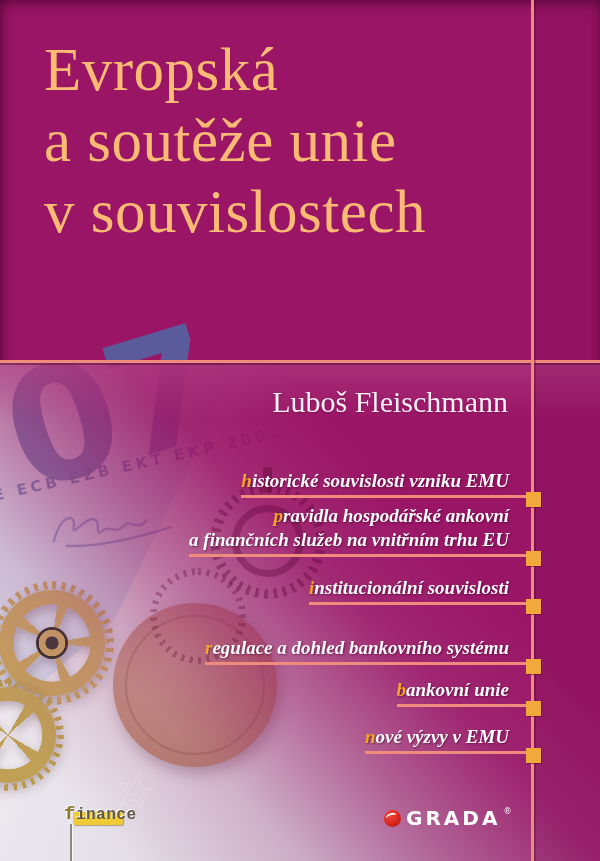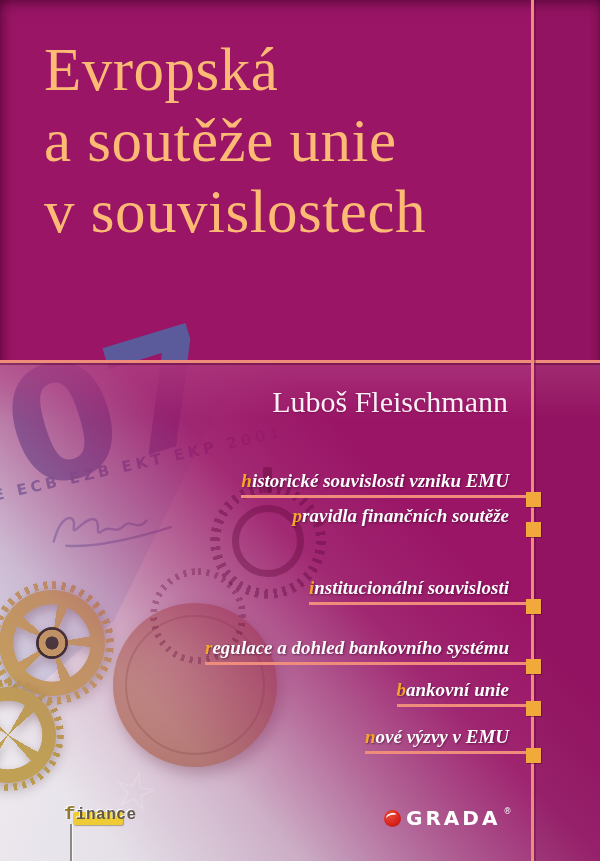--- a/index.html
+++ b/index.html
@@ -160,21 +160,22 @@
     <div>a soutěže unie</div>
     <div>v souvislostech</div>
   </div>
 
   <div class="author">Luboš Fleischmann</div>
 
   <div class="topic t1">
     <span class="topic-line u"><span class="first-letter">h</span><span>istorické souvislosti vzniku EMU</span></span>
   </div>
   <div class="topic t2">
-    <span class="topic-line"><span class="first-letter">p</span><span>ravidla finančních soutěže</span></span>
+    <span class="topic-line"><span class="first-letter">p</span><span>ravidla hospodářské ankovní</span></span>
+    <span class="topic-line u">a finančních služeb na vnitřním trhu EU</span>
   </div>
   <div class="topic t3">
     <span class="topic-line u"><span class="first-letter">i</span><span>nstitucionální souvislosti</span></span>
   </div>
   <div class="topic t4">
     <span class="topic-line u"><span class="first-letter">r</span><span>egulace a dohled bankovního systému</span></span>
   </div>
   <div class="topic t5">
     <span class="topic-line u"><span class="first-letter">b</span><span>ankovní unie</span></span>
   </div>

